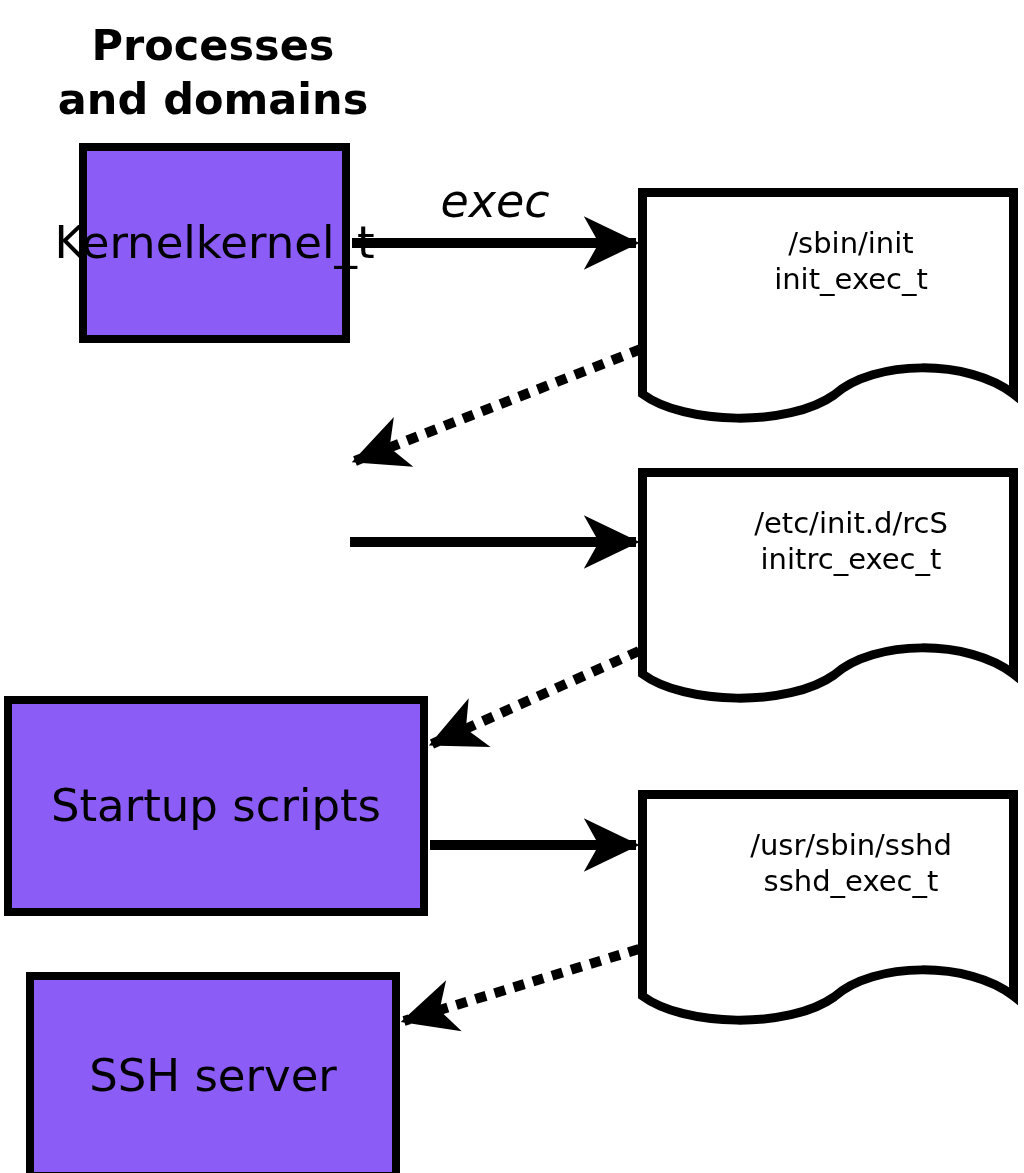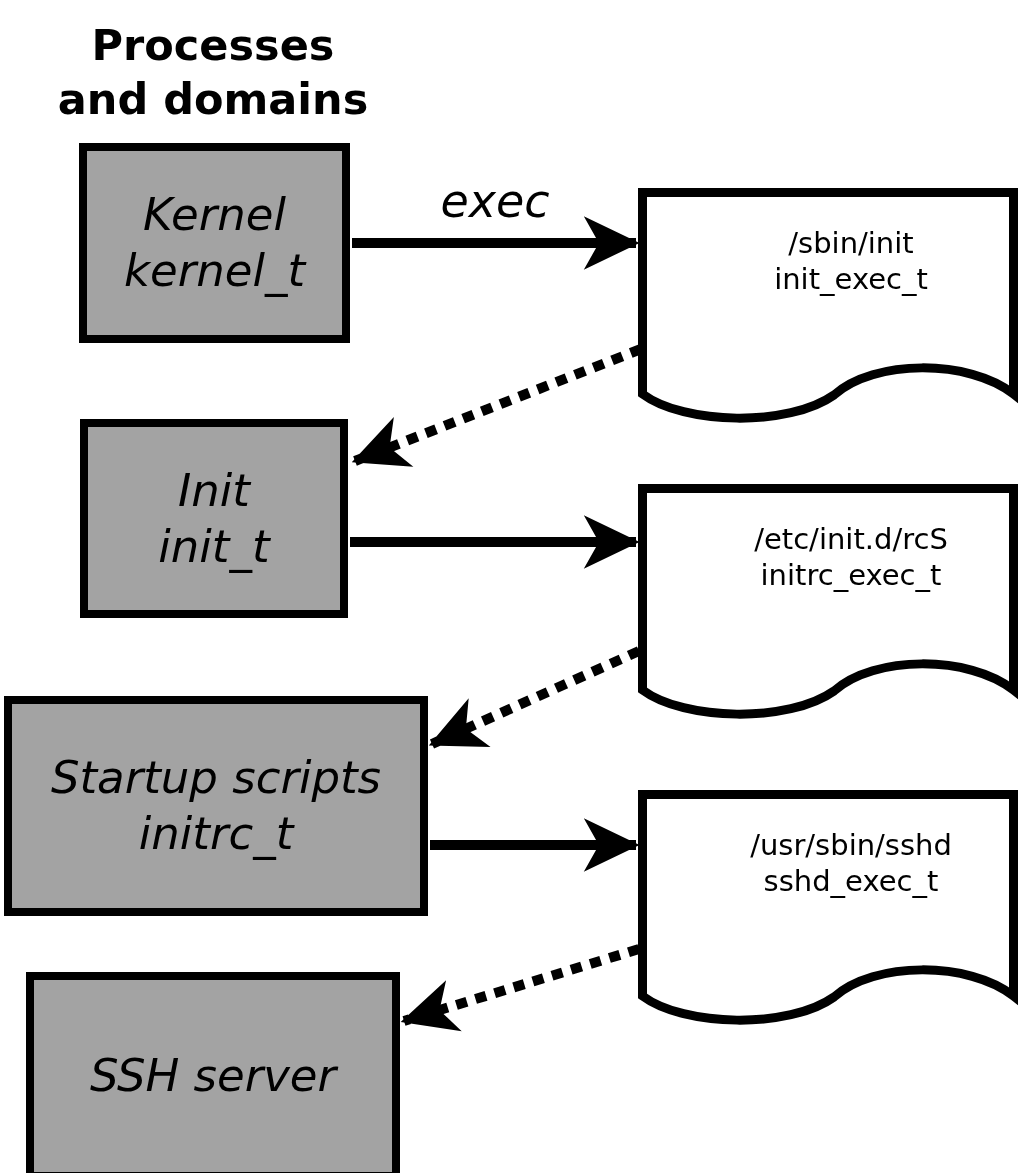--- a/index.html
+++ b/index.html
@@ -21,31 +21,30 @@
     position: absolute;
     text-align: center;
     font-weight: bold;
     font-size: 43px;
     line-height: 1.26;
     white-space: pre-line;
     letter-spacing: 0px;
   }
   .process-box {
     position: absolute;
-    background: #a3a3a3;
+    background: #8b5cf6;
     border: 8px solid #000000;
     display: flex;
-    flex-direction: column;
+    flex-direction: row;
     align-items: center;
     justify-content: center;
     text-align: center;
     font-size: 45px;
     line-height: 1.24;
     box-sizing: border-box;
-    font-style: italic;
   }
   .doc-group {
     position: absolute;
     width: 380px;
     height: 245px;
   }
   .doc-group svg.doc-shape {
     position: absolute;
     left: 0;
     top: 0;
@@ -111,45 +110,40 @@
     <line class="dotted-arrow" x1="639" y1="949" x2="404" y2="1021" marker-end="url(#arrowhead)"></line>
   </svg>
 
   <div class="edge-label">exec</div>
 
   <div class="process-box" style="left:79px; top:143px; width:271px; height:200px;">
     <span>Kernel</span>
     <span>kernel_t</span>
   </div>
 
-  <div class="process-box" style="left:80px; top:419px; width:268px; height:199px;">
-    <span>Init</span>
-    <span>init_t</span>
-  </div>
 
   <div class="process-box" style="left:4px; top:696px; width:424px; height:220px;">
     <span>Startup scripts</span>
-    <span>initrc_t</span>
   </div>
 
   <div class="process-box" style="left:26px; top:972px; width:374px; height:208px;">
     <span>SSH server</span>
   </div>
 
   <div class="doc-group" style="left:638px; top:188px;">
     <svg class="doc-shape" width="380" height="245" viewBox="0 0 380 245">
       <path d="M 4.5,4.5 L 375.5,4.5 L 375.5,206 C 331,171 236,171 196,207 C 151,239 46,237 4.5,206 Z" fill="#ffffff" stroke="#000000" stroke-width="9"></path>
     </svg>
     <div class="doc-text">
       <div>/sbin/init</div>
       <div>init_exec_t</div>
     </div>
   </div>
 
-  <div class="doc-group" style="left:638px; top:484px;text-decoration:underline;">
+  <div class="doc-group" style="left:638px; top:468px;text-decoration:underline;">
     <svg class="doc-shape" width="380" height="245" viewBox="0 0 380 245">
       <path d="M 4.5,4.5 L 375.5,4.5 L 375.5,206 C 331,171 236,171 196,207 C 151,239 46,237 4.5,206 Z" fill="#ffffff" stroke="#000000" stroke-width="9"></path>
     </svg>
     <div class="doc-text">
       <div>/etc/init.d/rcS</div>
       <div>initrc_exec_t</div>
     </div>
   </div>
 
   <div class="doc-group" style="left:638px; top:790px;">

